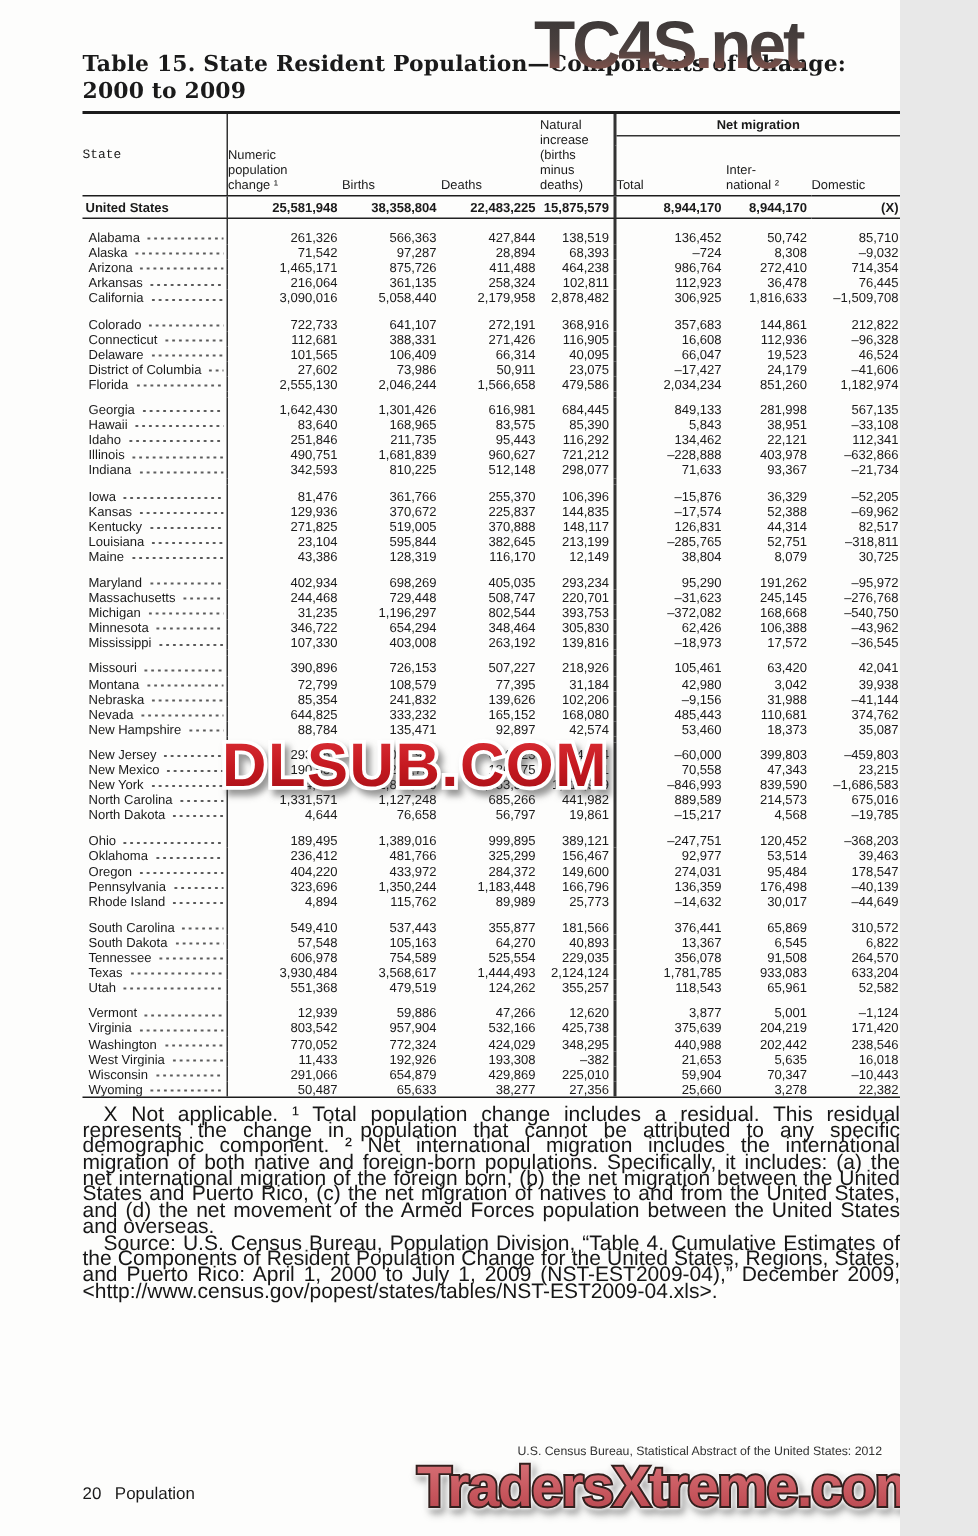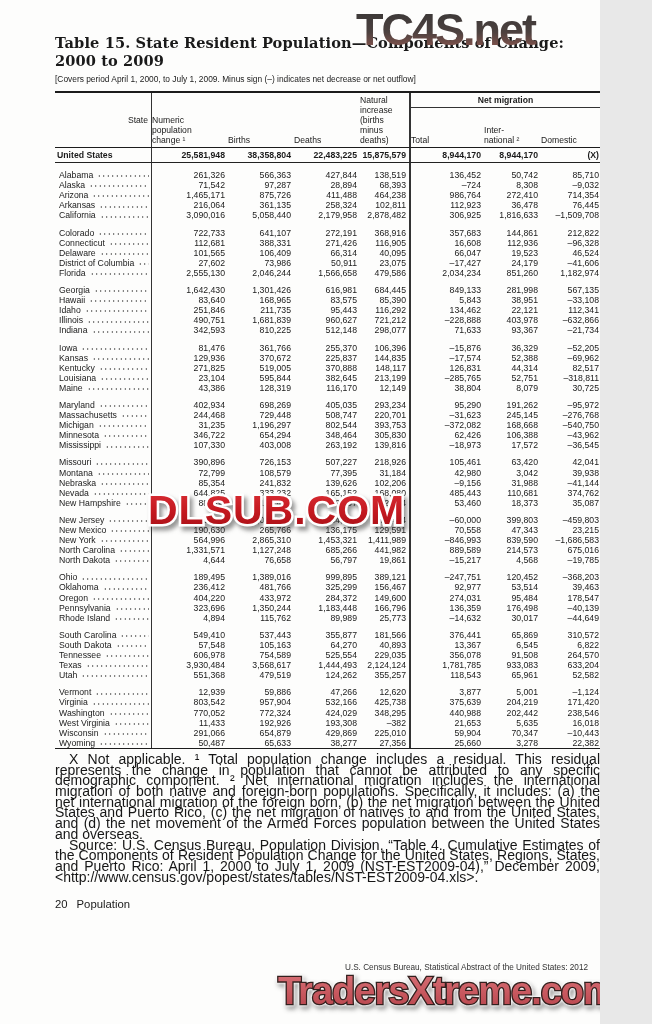--- a/index.html
+++ b/index.html
@@ -12,21 +12,21 @@
   .subtitle{font-size:8.4px;line-height:10px;margin:0 0 7px 0;color:#222;}
 
   table.main{border-collapse:separate;border-spacing:0;table-layout:fixed;width:545px;
              border-top:2.2px solid #1c1c1c;border-bottom:1.6px solid #1c1c1c;}
   col.c-state{width:97px;} col.c-num{width:76px;} col.c-births{width:66px;}
   col.c-deaths{width:66px;} col.c-nat{width:50px;} col.c-total{width:74px;}
   col.c-intl{width:57px;} col.c-dom{width:59px;}
 
   th{font-weight:normal;font-size:8.6px;line-height:10px;padding:2px 3px 2px 0;
      vertical-align:bottom;text-align:left;white-space:pre-line;}
-  th.h-state{text-align:right;vertical-align:middle;border-right:.8px solid #333;}
+  th.h-state{text-align:left;vertical-align:middle;border-right:.8px solid #333;font-family:Liberation Mono, monospace;}
   th.h-nat{border-right:.8px solid #333;}
   th.h-netmig{border-left:.8px solid #333;text-align:center;vertical-align:top;
               padding:2px 0 1px 0;font-weight:bold;}
   th.h-netmig .grp{display:inline-block;width:100%;border-bottom:.8px solid #333;
                    padding-bottom:2px;}
   th.h-total{border-left:.8px solid #333;}
   thead tr.r2 th, thead th[rowspan]{border-bottom:1.6px solid #1c1c1c;}
 
   td{font-size:8.7px;line-height:10.1px;padding:0 3px 0 0;text-align:right;
      white-space:nowrap;overflow:hidden;}
@@ -40,40 +40,39 @@
 
   .statecell{display:flex;align-items:center;padding-left:4px;}
   tr.us .statecell{padding-left:2px;gap:37px;}
   .dots{flex:1;height:7px;margin:2px 2px 0 4px;
         background-image:radial-gradient(circle,#555 .7px,transparent .95px);
         background-size:4.5px 4px;background-repeat:repeat-x;background-position:0 55%;}
 
   .fnotes{margin-top:5px;font-size:14px;line-height:10.7px;text-align:justify;color:#161616;}
   .fnotes p{margin:0;text-indent:14px;}
 
-  .pgfoot-left{position:absolute;left:55px;top:898px;font-size:11.3px;color:#1a1a1a;}
+  .pgfoot-left{position:absolute;left:55px;top:990px;font-size:11.3px;color:#1a1a1a;}
   .pgfoot-left .num{margin-right:9px;}
   .pgfoot-right{position:absolute;right:12px;top:963px;font-size:8.2px;color:#333;}
 
   .wm{position:absolute;pointer-events:none;z-index:5;}
   .wm-top{top:0px;right:-6px;}
   .wm-mid{top:481px;left:144px;filter:drop-shadow(3px 4px 2px rgba(50,50,50,.5));}
   .wm-bot{top:964px;left:276px;
           filter:drop-shadow(0 0 1.2px #fff) drop-shadow(0 0 1.8px #fff)
                  drop-shadow(2px 3px 2px rgba(40,40,40,.45));}
   svg text{font-family:"Liberation Sans",sans-serif;}
 </style>
 </head>
 <body>
 
 <div class="page">
 
   <div class="content">
     <p class="title">Table 15. State Resident Population—Components of Change: 2000 to 2009</p>
-    <p class="subtitle">[Covers period April 1, 2000, to July 1, 2009. Minus sign (–) indicates net decrease or net outflow]</p>
 
     <table class="main">
       <colgroup>
         <col class="c-state">
           <col class="c-num">
           <col class="c-births">
           <col class="c-deaths">
         <col class="c-nat">
           <col class="c-total">
           <col class="c-intl">

